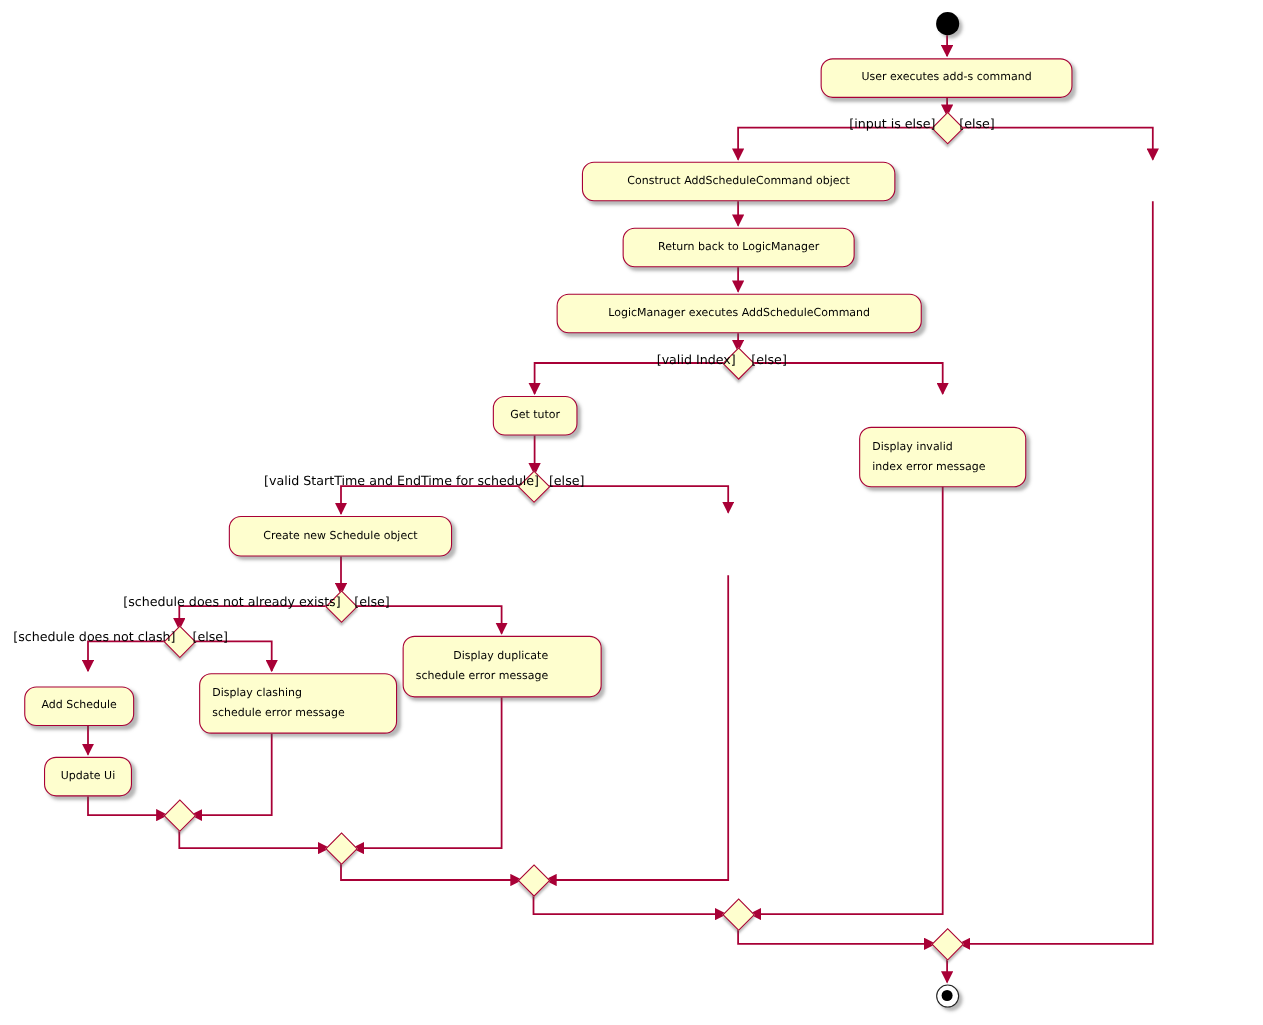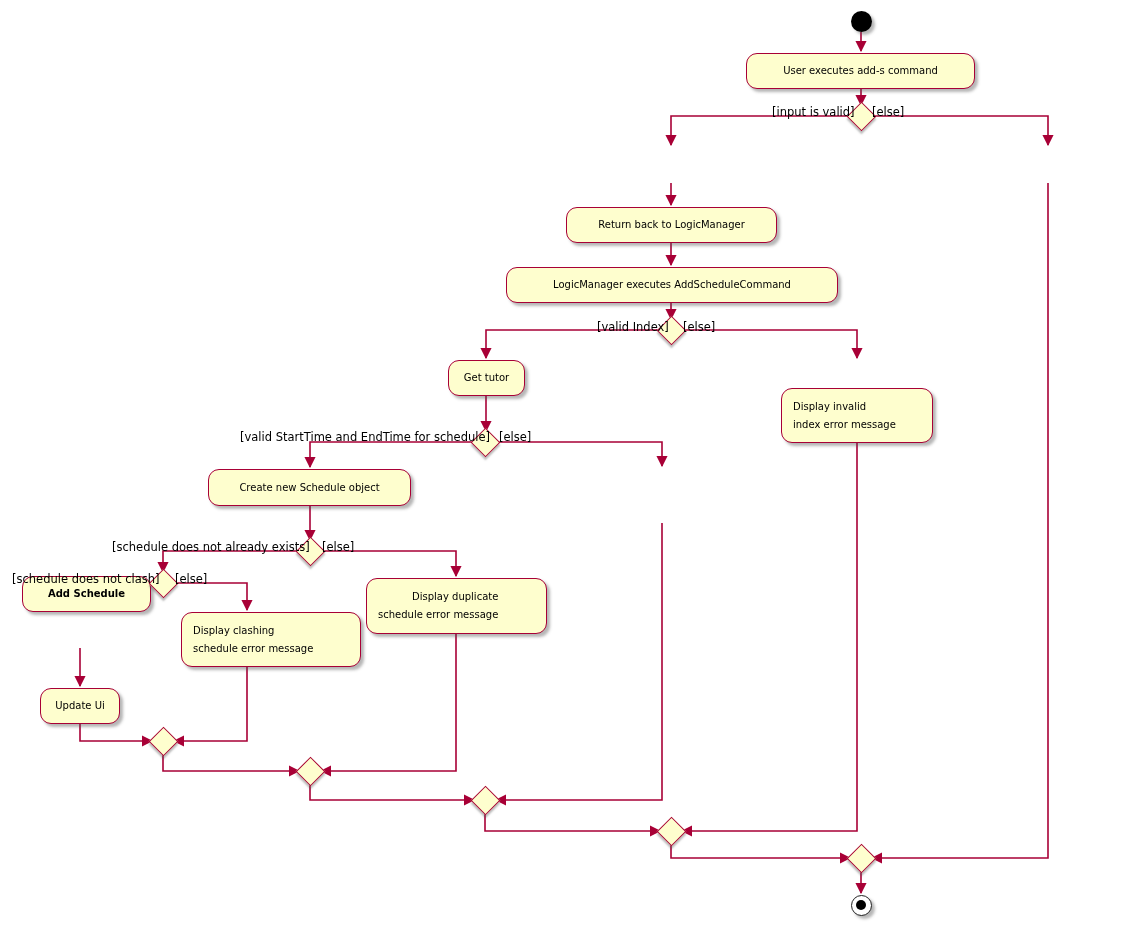--- a/index.html
+++ b/index.html
@@ -163,59 +163,60 @@
       <path d="M 1048 183 L 1048 858 L 872 858" marker-end="url(#arrow)"></path>
 
       <path d="M 861 869 L 861 893" marker-end="url(#arrow)"></path>
     </g>
   </svg>
 
   <div class="start-node" style="left:851px; top:11px;"></div>
 
   <div class="node" style="left:746px; top:53px; width:229px; height:36px;">User executes add-s command</div>
 
+  <div class="node" style="left:529px; top:147px; width:285px; height:36px;">Construct AddScheduleCommand object</div>
 
   <div class="node" style="left:566px; top:207px; width:211px; height:36px;">Return back to LogicManager</div>
 
   <div class="node" style="left:506px; top:267px; width:332px; height:36px;">LogicManager executes AddScheduleCommand</div>
 
 
   <div class="node" style="left:448px; top:360px; width:77px; height:36px;">Get tutor</div>
 
   <div class="node" style="left:781px; top:360px; width:152px; height:55px; justify-content:flex-start; text-align:left; padding-left:11px;margin-top:28px;">Display invalid
 index error message</div>
 
   <div class="node" style="left:208px; top:469px; width:203px; height:37px;">Create new Schedule object</div>
 
 
   <div class="node" style="left:366px; top:578px; width:181px; height:56px; justify-content:flex-start; text-align:right; padding-left:11px;">Display duplicate
 schedule error message</div>
 
-  <div class="node" style="left:22px; top:576px; width:129px; height:36px;font-weight:bold;">Add Schedule</div>
+  <div class="node" style="left:22px; top:624px; width:100px; height:36px;">Add Schedule</div>
 
   <div class="node" style="left:157px; top:612px; width:180px; height:55px; justify-content:flex-start; text-align:left; padding-left:11px;margin-left:24px;">Display clashing
 schedule error message</div>
 
   <div class="node" style="left:40px; top:688px; width:80px; height:36px;">Update Ui</div>
 
   <div class="diamond" style="left:850.5px; top:105.5px;"></div>
   <div class="diamond" style="left:660.5px; top:319.5px;"></div>
   <div class="diamond" style="left:474.5px; top:431.5px;"></div>
   <div class="diamond" style="left:299.5px; top:540.5px;"></div>
   <div class="diamond" style="left:152.5px; top:572.5px;"></div>
 
   <div class="diamond" style="left:152.5px; top:730.5px;"></div>
   <div class="diamond" style="left:299.5px; top:760.5px;"></div>
   <div class="diamond" style="left:474.5px; top:789.5px;"></div>
   <div class="diamond" style="left:660.5px; top:820.5px;"></div>
   <div class="diamond" style="left:850.5px; top:847.5px;"></div>
 
   <div class="end-node" style="left:851px; top:895px;"></div>
 
-  <div class="guard" style="left:772px; top:106px;">[input is valid]</div>
+  <div class="guard" style="left:772px; top:106px;">[input is else]</div>
   <div class="guard" style="left:872px; top:106px;">[else]</div>
 
   <div class="guard" style="left:597px; top:321px;">[valid Index]</div>
   <div class="guard" style="left:683px; top:321px;">[else]</div>
 
   <div class="guard" style="left:240px; top:431px;">[valid StartTime and EndTime for schedule]</div>
   <div class="guard" style="left:499px; top:431px;">[else]</div>
 
   <div class="guard" style="left:112px; top:541px;">[schedule does not already exists]</div>
   <div class="guard" style="left:322px; top:541px;">[else]</div>

